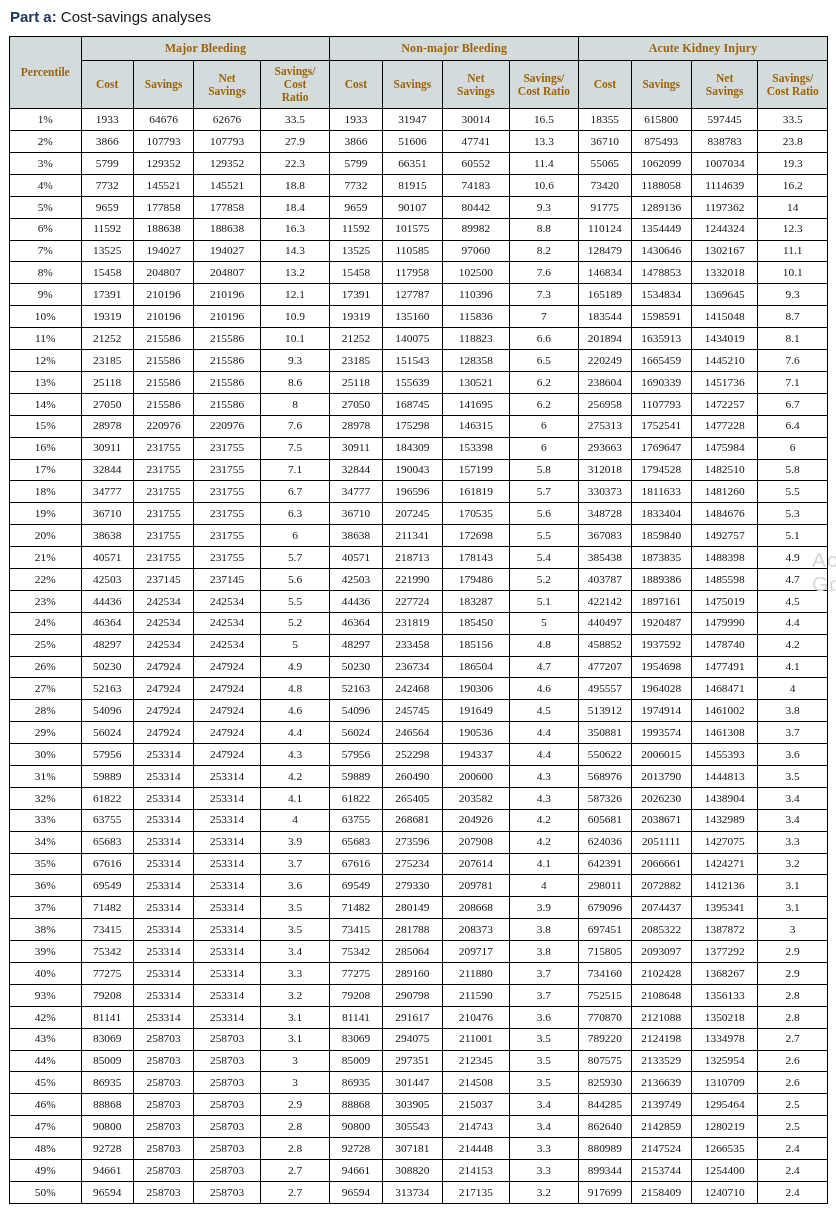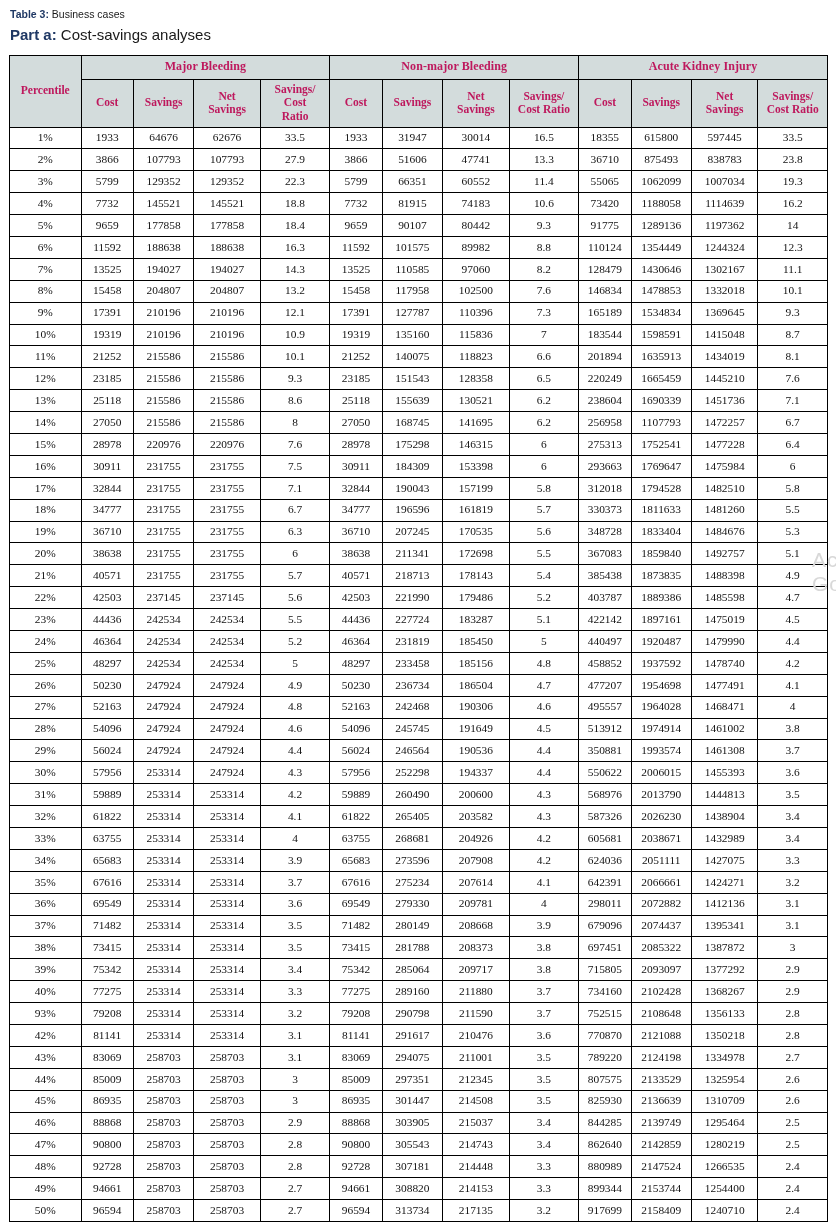--- a/index.html
+++ b/index.html
@@ -48,21 +48,21 @@
     border: 0.9px solid #000;
     padding: 0;
     text-align: center;
     vertical-align: middle;
   }
   thead th {
     background: #d3dcdc;
     font-weight: bold;
     font-family: "Liberation Serif", serif;
     font-size: 11.5px;
-    color: #be185d;
+    color: #a16207;
     line-height: 1.15;
     margin-top: 8px;
   }
   th.grp {
     height: 23px;
     font-size: 12px;
     letter-spacing: 0.1px;
   }
   th.blank { background: #d3dcdc; font-family: Liberation Serif, serif; }
   th.sub {
@@ -97,23 +97,20 @@
     pointer-events: none;
     white-space: nowrap;
     z-index: 5;
   }
 </style>
 </head>
 <body>
 
 <div class="page">
 
-  <div class="caption-line first">
-    <span class="caption-label">Table 3:</span><span class="caption-text"> Business cases</span>
-  </div>
   <div class="caption-line second">
     <span class="caption-label">Part a:</span><span class="caption-text"> Cost-savings analyses</span>
   </div>
 
   <table class="bc">
     <colgroup>
       <col class="c-pct">
         <col class="c-cost">
         <col class="c-sav">
         <col class="c-net">

